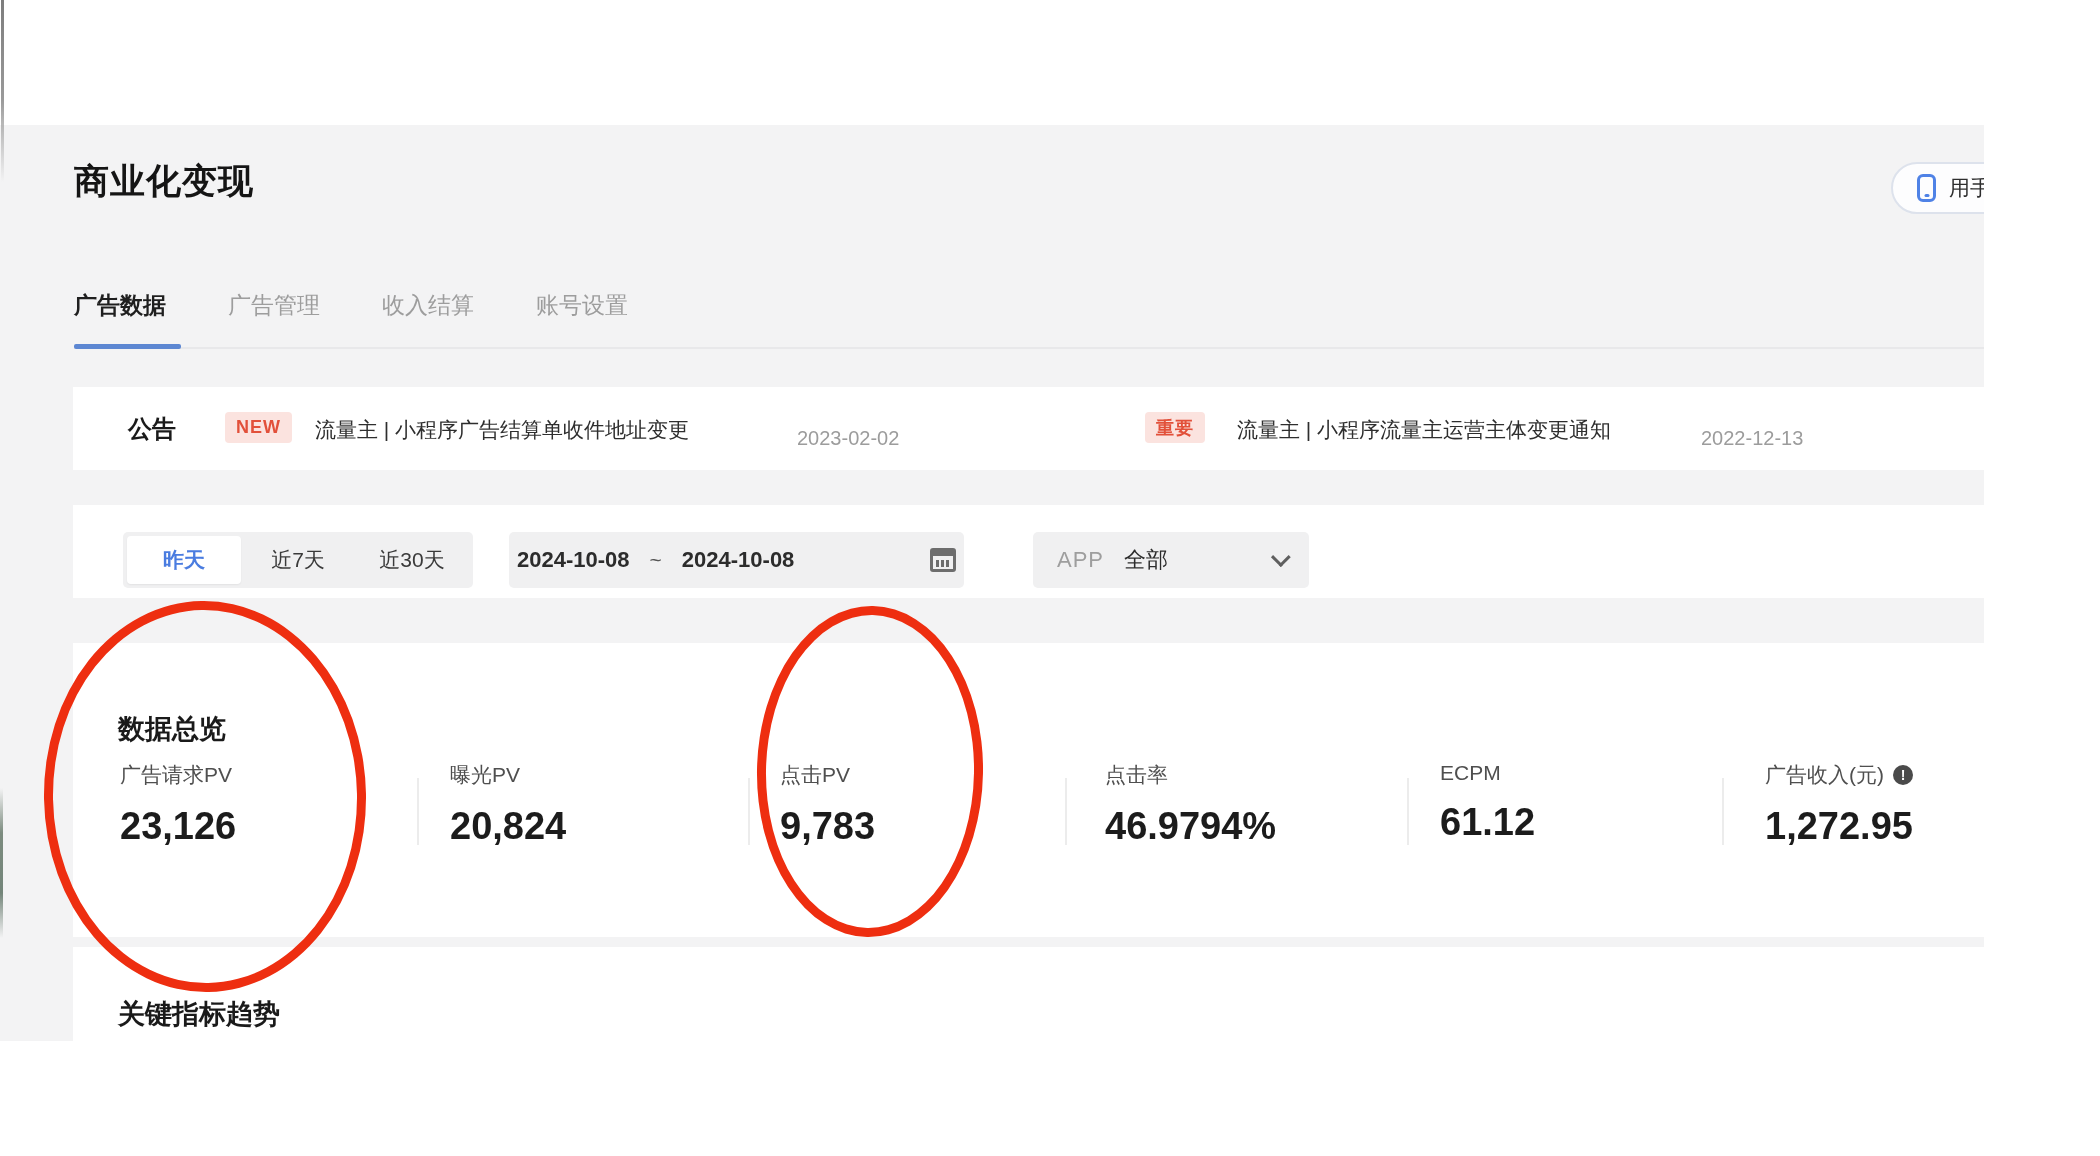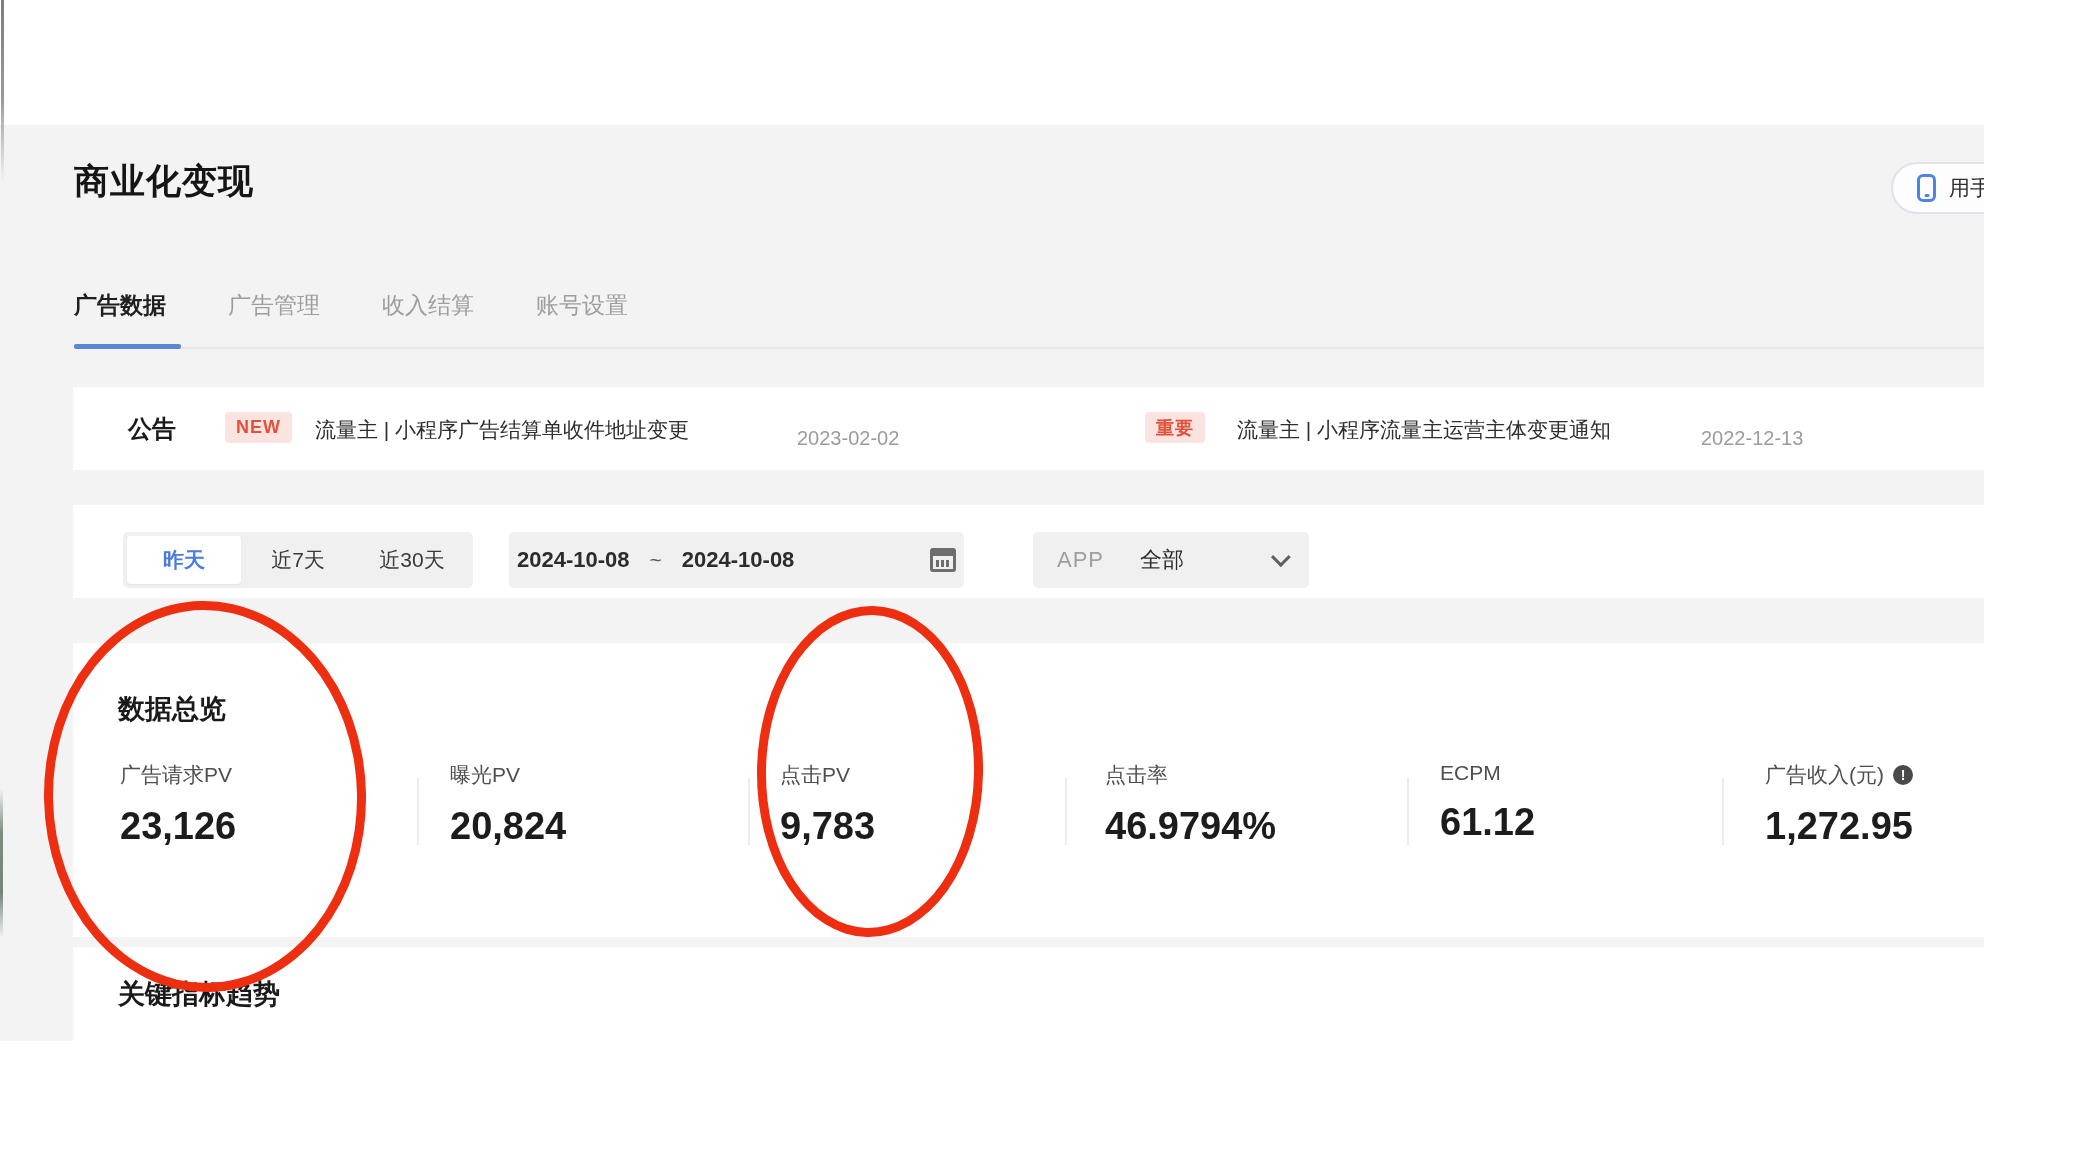--- a/index.html
+++ b/index.html
@@ -62,26 +62,26 @@
     border-radius: 5px; display: flex; align-items: center; padding: 0 8px; cursor: pointer; }
   .datebox .dt { font-size: 22px; font-weight: 600; color: #2c2c2c; white-space: nowrap; }
   .datebox .tilde { font-size: 21px; color: #555; margin: 0 20px; }
   .cal-icon { margin-left: auto; width: 26px; height: 24px; border: 3px solid #6d6d6d; border-radius: 3px; position: relative; }
   .cal-icon::before { content:""; position: absolute; left: 0; top: 0; width: 100%; height: 5px; background: #6d6d6d; }
   .cal-icon::after { content:""; position: absolute; left: 3px; top: 9px; width: 14px; height: 7px;
     background: linear-gradient(90deg,#6d6d6d 3px, transparent 3px, transparent 5px, #6d6d6d 5px, #6d6d6d 8px, transparent 8px, transparent 10px, #6d6d6d 10px, #6d6d6d 13px, transparent 13px); }
   .appbox { position: absolute; left: 960px; top: 27px; width: 276px; height: 56px; background: #f0f0f1;
     border-radius: 5px; display: flex; align-items: center; padding: 0 24px; cursor: pointer; }
   .appbox .app-label { font-size: 22px; color: #9e9e9e; letter-spacing: 1px; }
-  .appbox .app-value { font-size: 22px; color: #2c2c2c; margin-left: 36px; }
+  .appbox .app-value { font-size: 22px; color: #2c2c2c; margin-left: 20px; }
   .chevron { margin-left: auto; width: 14px; height: 14px; border-right: 3px solid #5f5f5f; border-bottom: 3px solid #5f5f5f;
     transform: rotate(45deg) translateY(-4px); }
 
   
-  .section-title { position: absolute; left: 45px; font-size: 27px; font-weight: 700; color: #1a1a1a; }
+  .section-title { position: absolute; left: 45px; font-size: 27px; font-weight: 700; color: #1a1a1a; margin-top: 20px; }
   .card-data .section-title { top: 48px; }
   .card-trend .section-title { top: 29px; }
   .metric { position: absolute; top: 118px; }
   .metric .m-label { font-size: 21px; color: #4f4f4f; display: flex; align-items: center; white-space: nowrap; }
   .metric .m-value { font-size: 38px; font-weight: 700; color: #1c1c1c; margin-top: 16px; white-space: nowrap; }
   .m1 { left: 47px; } .m2 { left: 377px; } .m3 { left: 707px; }
   .m4 { left: 1032px; } .m5 { left: 1367px; text-align: center; } .m6 { left: 1692px; }
   .info-icon { display: inline-flex; width: 20px; height: 20px; border-radius: 50%; background: #4a4a4a;
     color: #ffffff; font-size: 14px; font-weight: 700; align-items: center; justify-content: center;
     margin-left: 9px; cursor: pointer; }

